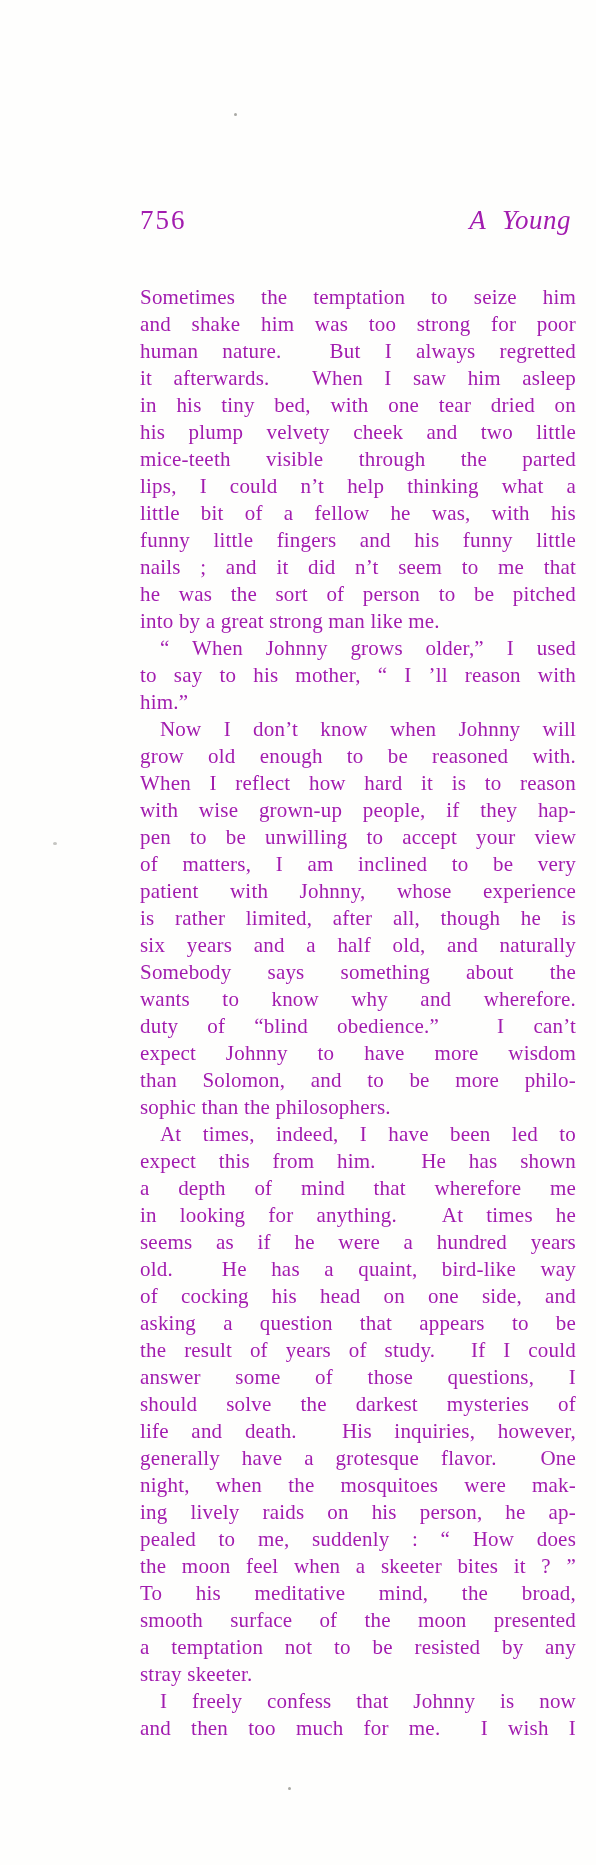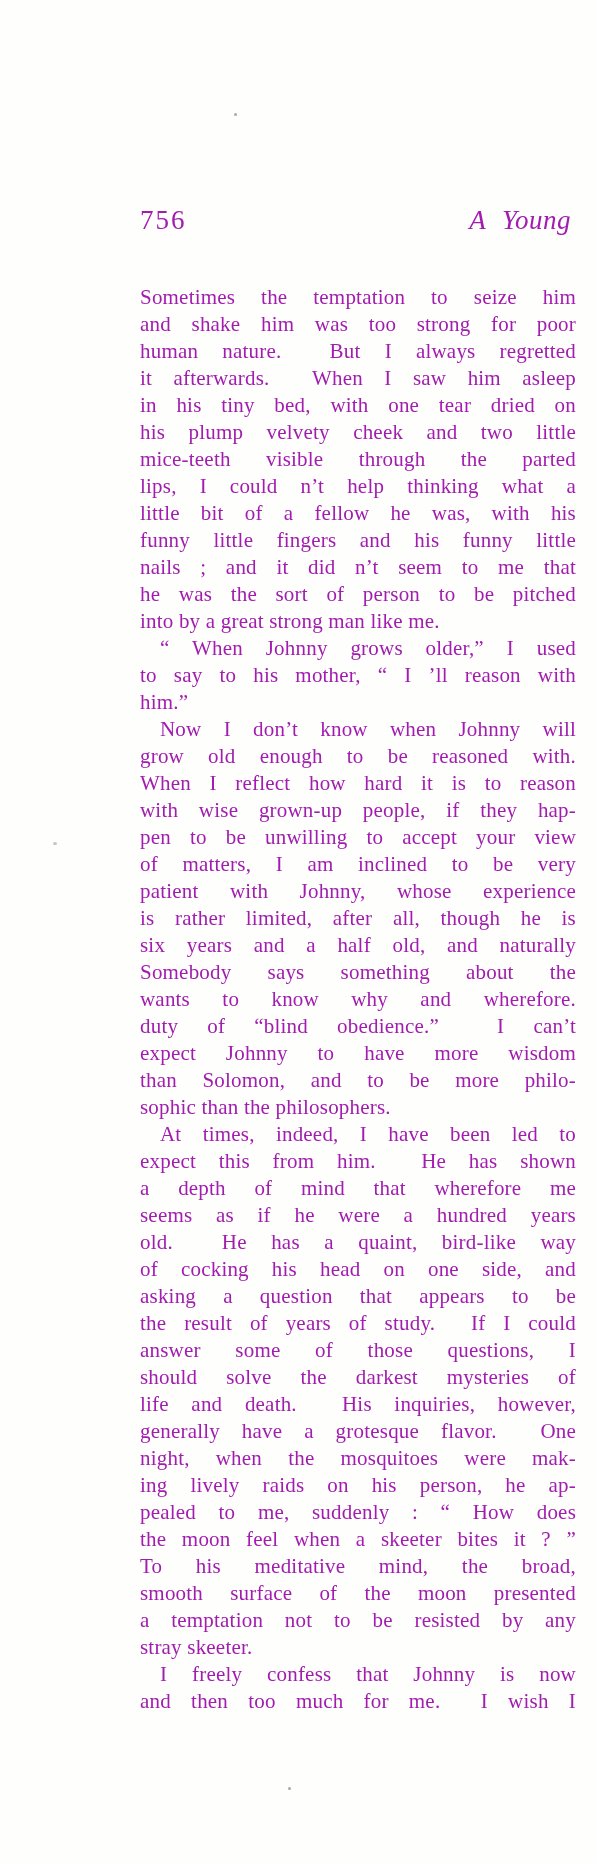--- a/index.html
+++ b/index.html
@@ -110,20 +110,21 @@
         <div class="tline">wants to know why and wherefore.</div>
         <div class="tline">duty of “blind obedience.”  I can’t</div>
         <div class="tline">expect Johnny to have more wisdom</div>
         <div class="tline">than Solomon, and to be more philo-</div>
         <div class="tline last">sophic than the philosophers.</div>
       </div>
     <div class="para indent">
         <div class="tline">At times, indeed, I have been led to</div>
         <div class="tline">expect this from him.  He has shown</div>
         <div class="tline">a depth of mind that wherefore me</div>
+        <div class="tline">in looking for anything.  At times he</div>
         <div class="tline">seems as if he were a hundred years</div>
         <div class="tline">old.  He has a quaint, bird-like way</div>
         <div class="tline">of cocking his head on one side, and</div>
         <div class="tline">asking a question that appears to be</div>
         <div class="tline">the result of years of study.  If I could</div>
         <div class="tline">answer some of those questions, I</div>
         <div class="tline">should solve the darkest mysteries of</div>
         <div class="tline">life and death.  His inquiries, however,</div>
         <div class="tline">generally have a grotesque flavor.  One</div>
         <div class="tline">night, when the mosquitoes were mak-</div>

